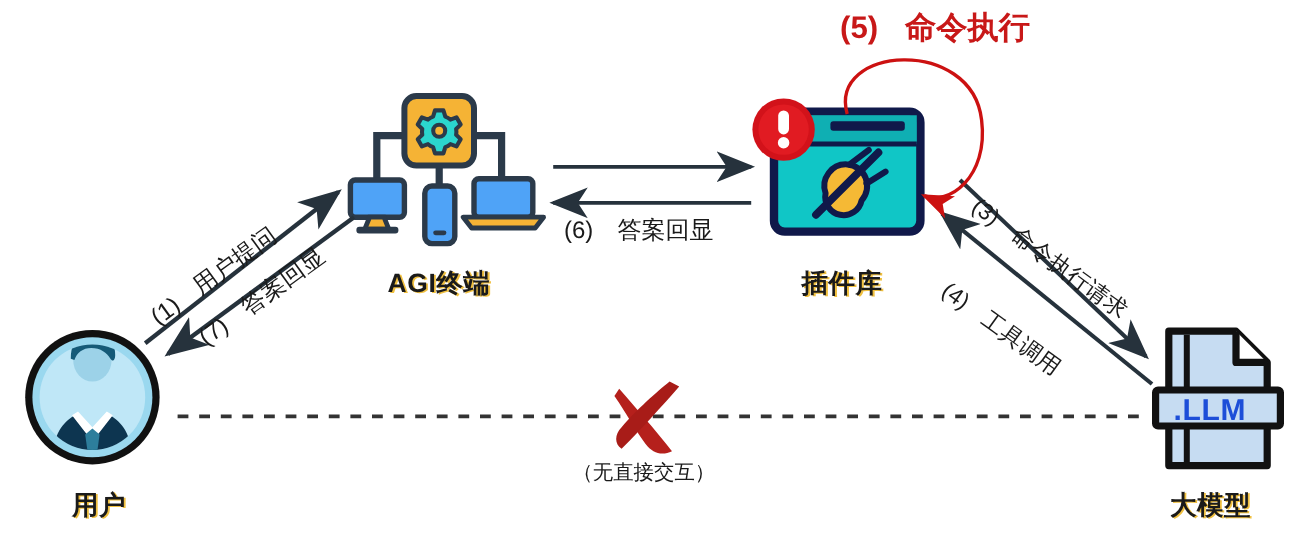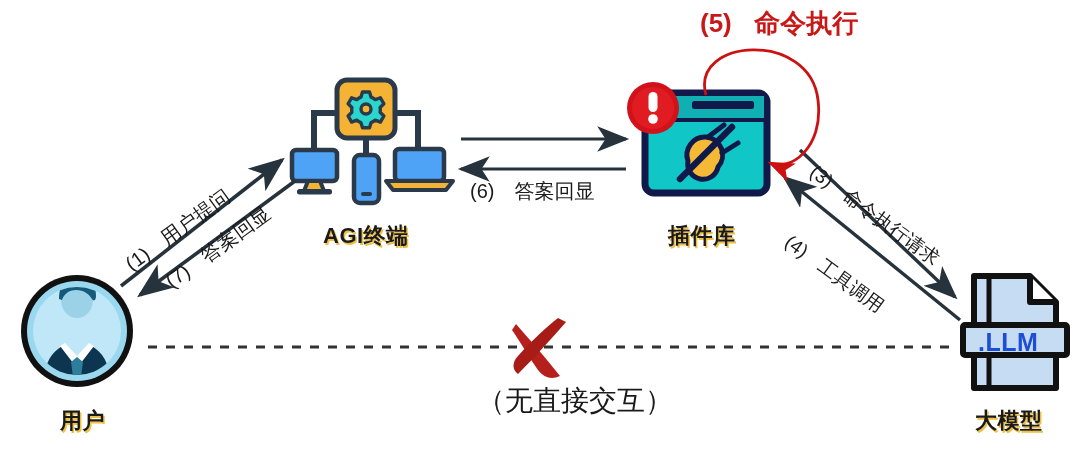--- a/index.html
+++ b/index.html
@@ -217,15 +217,15 @@
     <span style="display:inline-block; width:7px;"></span>
     <span>工具调用</span>
   </div>
 
   <div class="edge-label red" style="left:700px; top:6px;">
     <span>(5)</span>
     <span style="display:inline-block; width:8px;"></span>
     <span>命令执行</span>
   </div>
 
-  <div class="edge-label" style="left:477px; top:382px; font-size:28px;">（无直接交互）</div>
+  <div class="edge-label" style="left:477px; top:382px; font-size:17px;">（无直接交互）</div>
 
 </div>
 
 </body></html>

